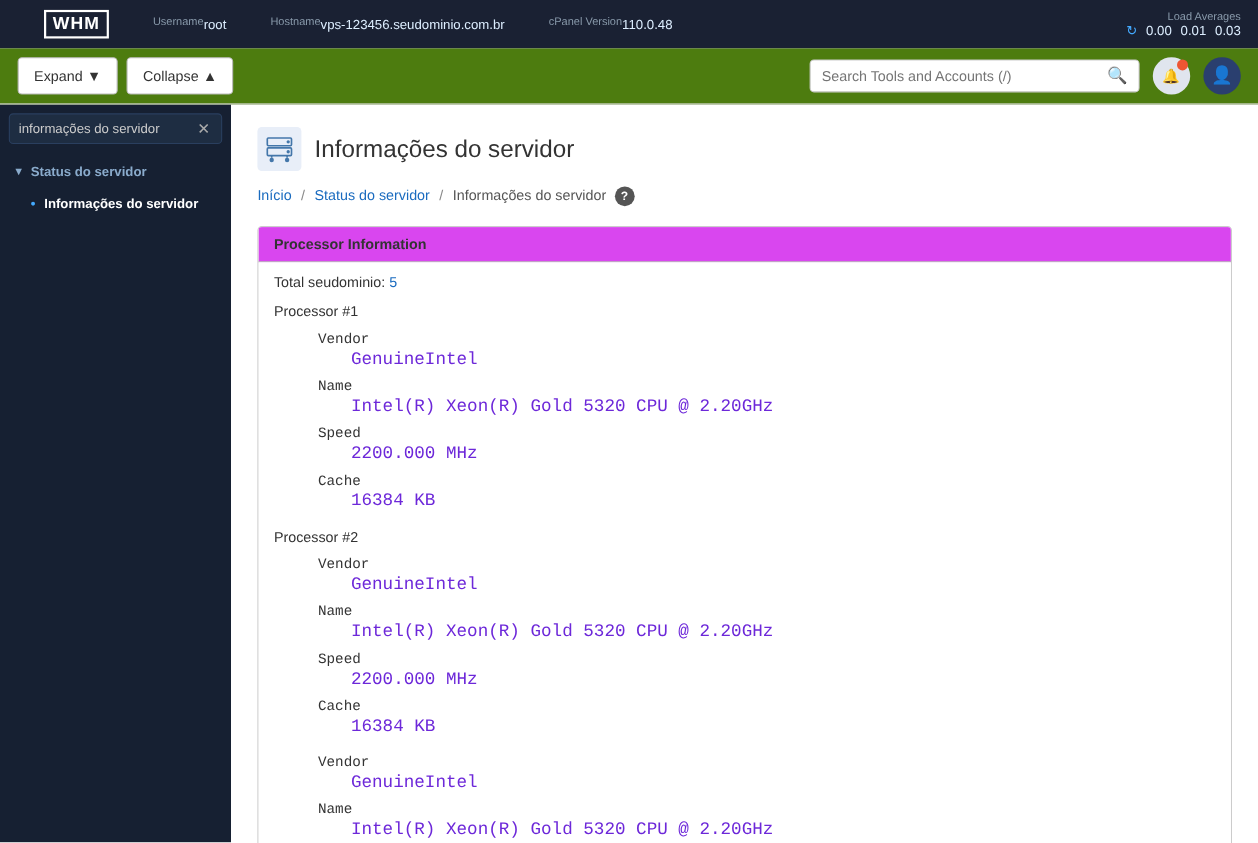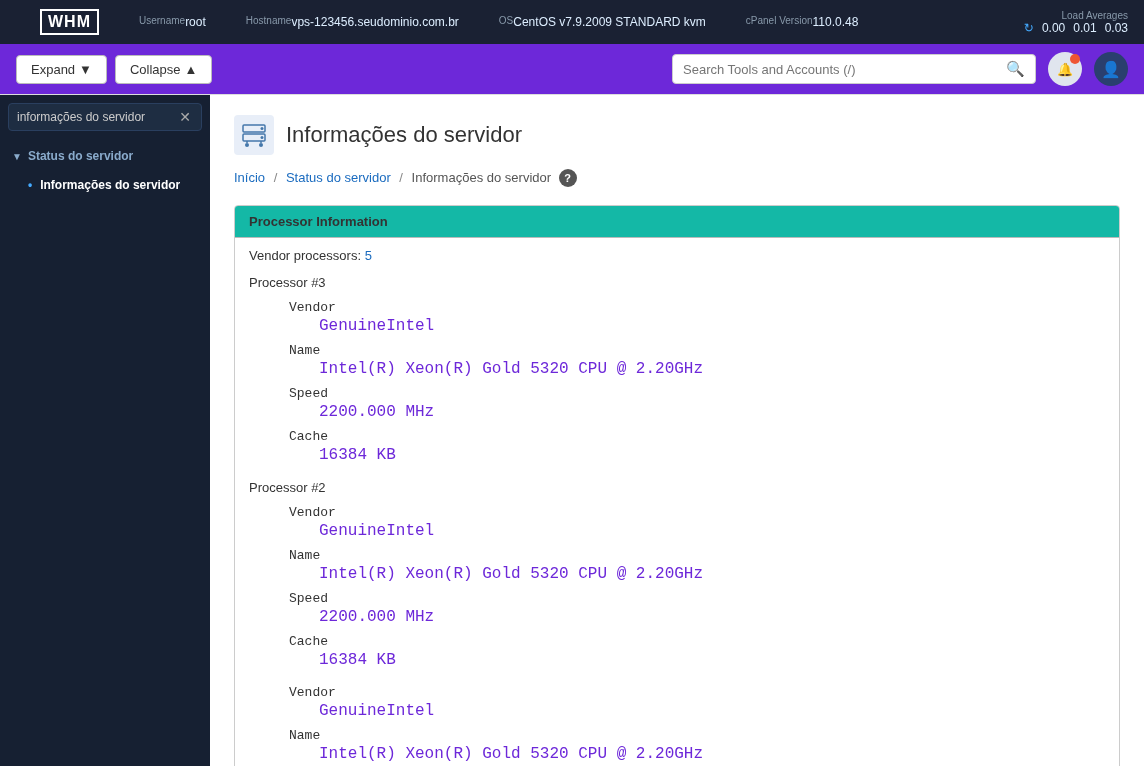--- a/index.html
+++ b/index.html
@@ -59,24 +59,23 @@
     }
     .load-avg-values {
       display: flex;
       gap: 8px;
       font-size: 12px;
       color: #ddeeff;
     }
 
     
     .header-bar {
-      background: #6d28d9;
+      background: #4d7c0f;
       border-bottom: 1px solid #ddd;
       display: flex;
-      align-items: center;
       padding: 8px 16px;
       gap: 16px;
       flex-shrink: 0;
     }
     .header-buttons {
       display: flex;
       gap: 8px;
     }
     .btn {
       padding: 6px 14px;
@@ -96,21 +95,21 @@
       align-items: center;
       gap: 12px;
     }
     .search-box {
       display: flex;
       align-items: center;
       background: #fff;
       border: 1px solid #ccc;
       border-radius: 4px;
       padding: 5px 10px;
-      width: 364px;
+      width: 300px;
     }
     .search-box input {
       border: none;
       outline: none;
       flex: 1;
       font-size: 13px;
       color: #555;
       background: transparent;
     }
     .search-icon-btn {
@@ -283,21 +282,21 @@
     }
 
     
     .info-section {
       border: 1px solid #ccc;
       border-radius: 4px;
       overflow: hidden;
       margin-bottom: 16px;
     }
     .info-section-header {
-      background: #14b8a6;
+      background: #d946ef;
       padding: 8px 14px;
       font-weight: bold;
       color: #333;
       font-size: 13px;
       border-bottom: 1px solid #bbb;
     }
     .info-body {
       padding: 10px 14px;
       background: #fff;
     }
@@ -350,24 +349,20 @@
     <div class="logo-box">WHM</div>
   </div>
   <div class="top-bar-info">
     <div class="top-bar-item">
       <span class="top-bar-label">Username</span>
       <span class="top-bar-value">root</span>
     </div>
     <div class="top-bar-item">
       <span class="top-bar-label">Hostname</span>
       <span class="top-bar-value">vps-123456.seudominio.com.br</span>
-    </div>
-    <div class="top-bar-item">
-      <span class="top-bar-label">OS</span>
-      <span class="top-bar-value">CentOS v7.9.2009 STANDARD kvm</span>
     </div>
     <div class="top-bar-item">
       <span class="top-bar-label">cPanel Version</span>
       <span class="top-bar-value">110.0.48</span>
     </div>
   </div>
   <div class="top-bar-right">
     <div class="load-averages">
       <span class="top-bar-label">Load Averages</span>
       <div class="load-avg-values">
@@ -447,26 +442,26 @@
       <a href="#">Status do servidor</a>
       <span class="sep">/</span>
       <span>Informações do servidor</span>
       <span class="help-icon">?</span>
     </div>
 
     <div class="info-section">
       <div class="info-section-header">Processor Information</div>
       <div class="info-body">
         <div class="total-line">
-          <span>Vendor processors:</span>
+          <span>Total seudominio:</span>
           <a href="#">5</a>
         </div>
 
         <div class="proc-group">
-          <div class="proc-heading">Processor #3</div>
+          <div class="proc-heading">Processor #1</div>
           <div class="proc-detail">
             <div class="proc-field">
               <span class="proc-label">Vendor</span>
               <span class="proc-value">GenuineIntel</span>
             </div>
             <div class="proc-field">
               <span class="proc-label">Name</span>
               <span class="proc-value">Intel(R) Xeon(R) Gold 5320 CPU @ 2.20GHz</span>
             </div>
             <div class="proc-field">

